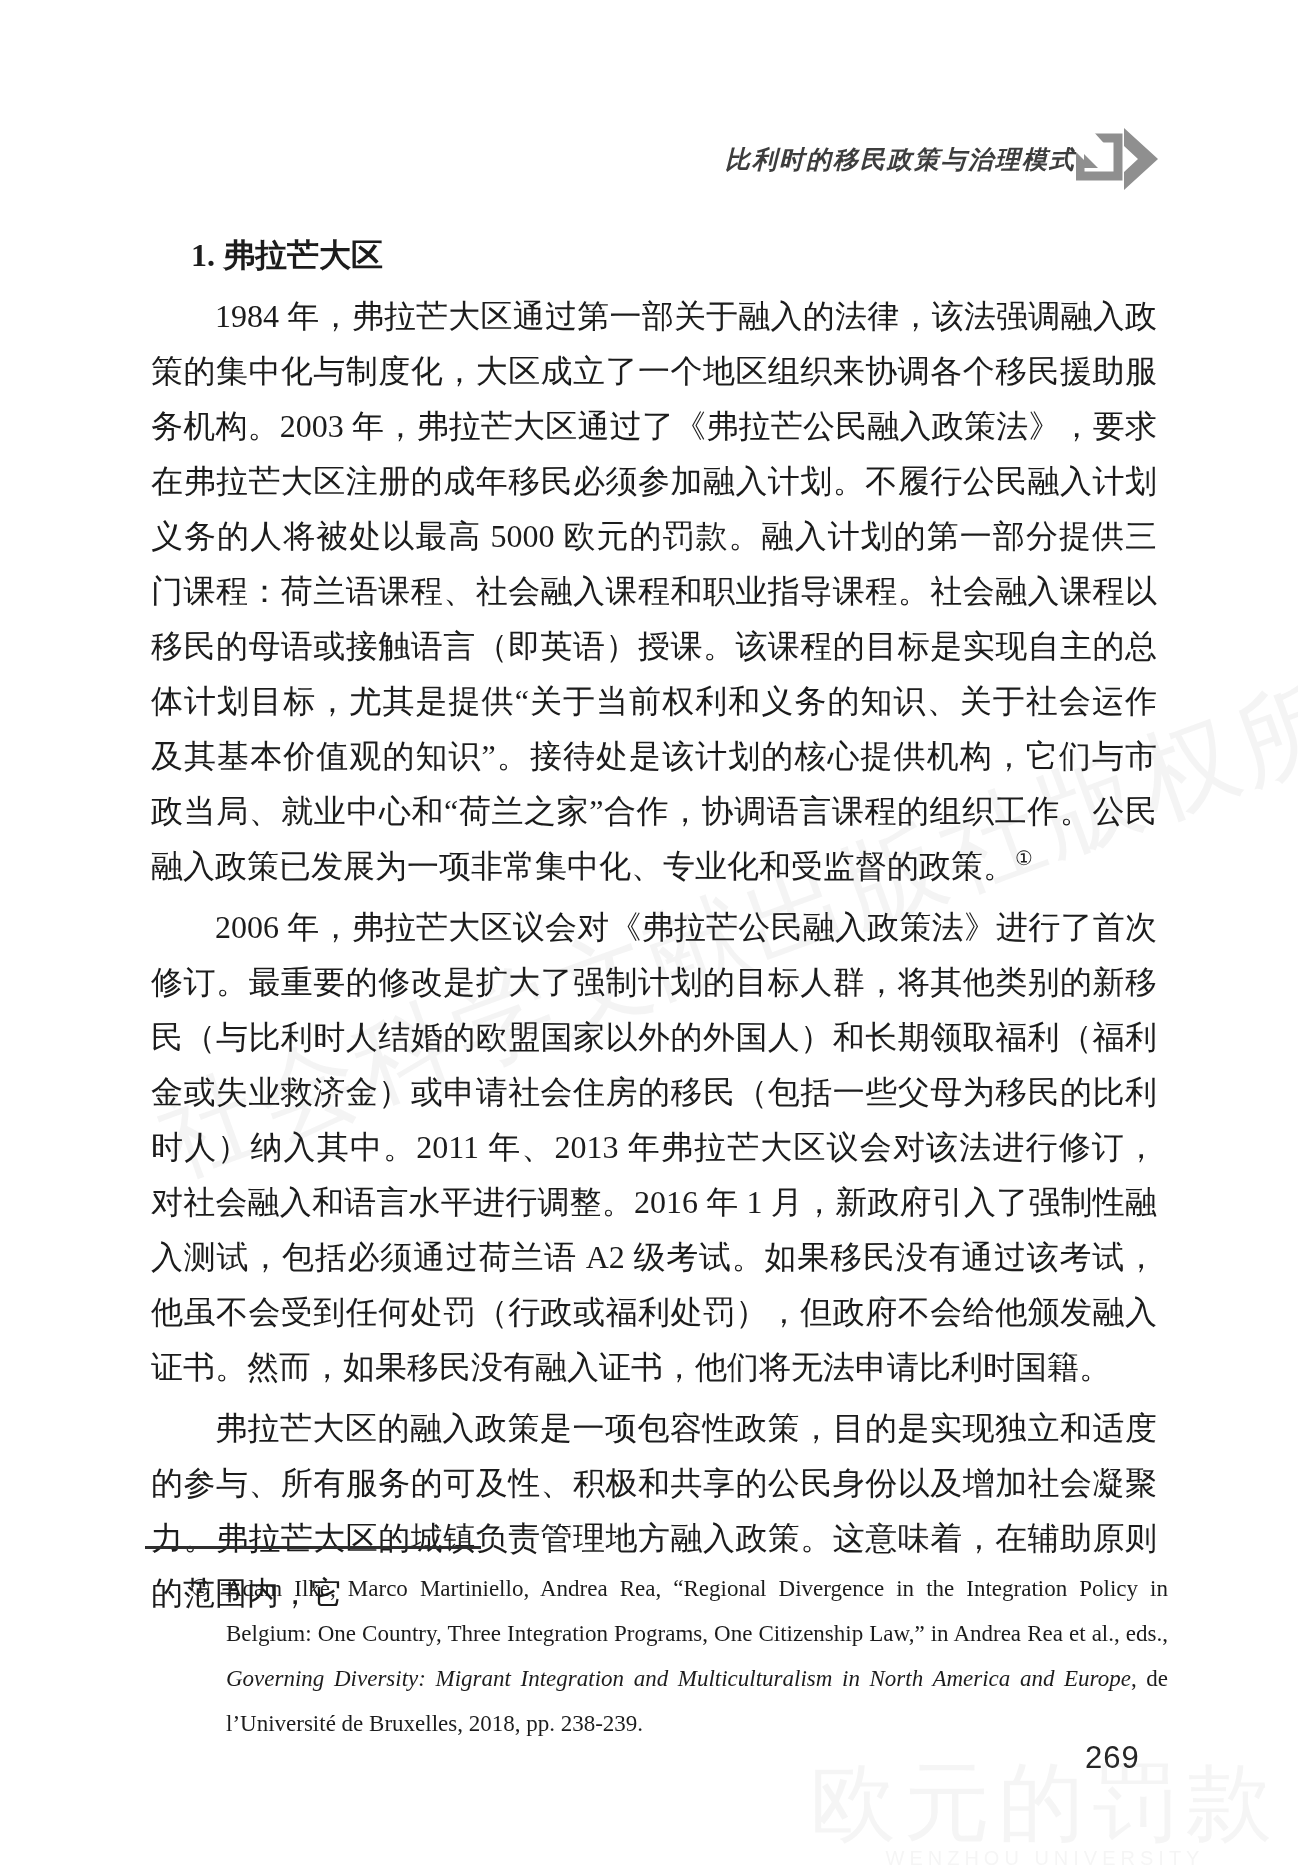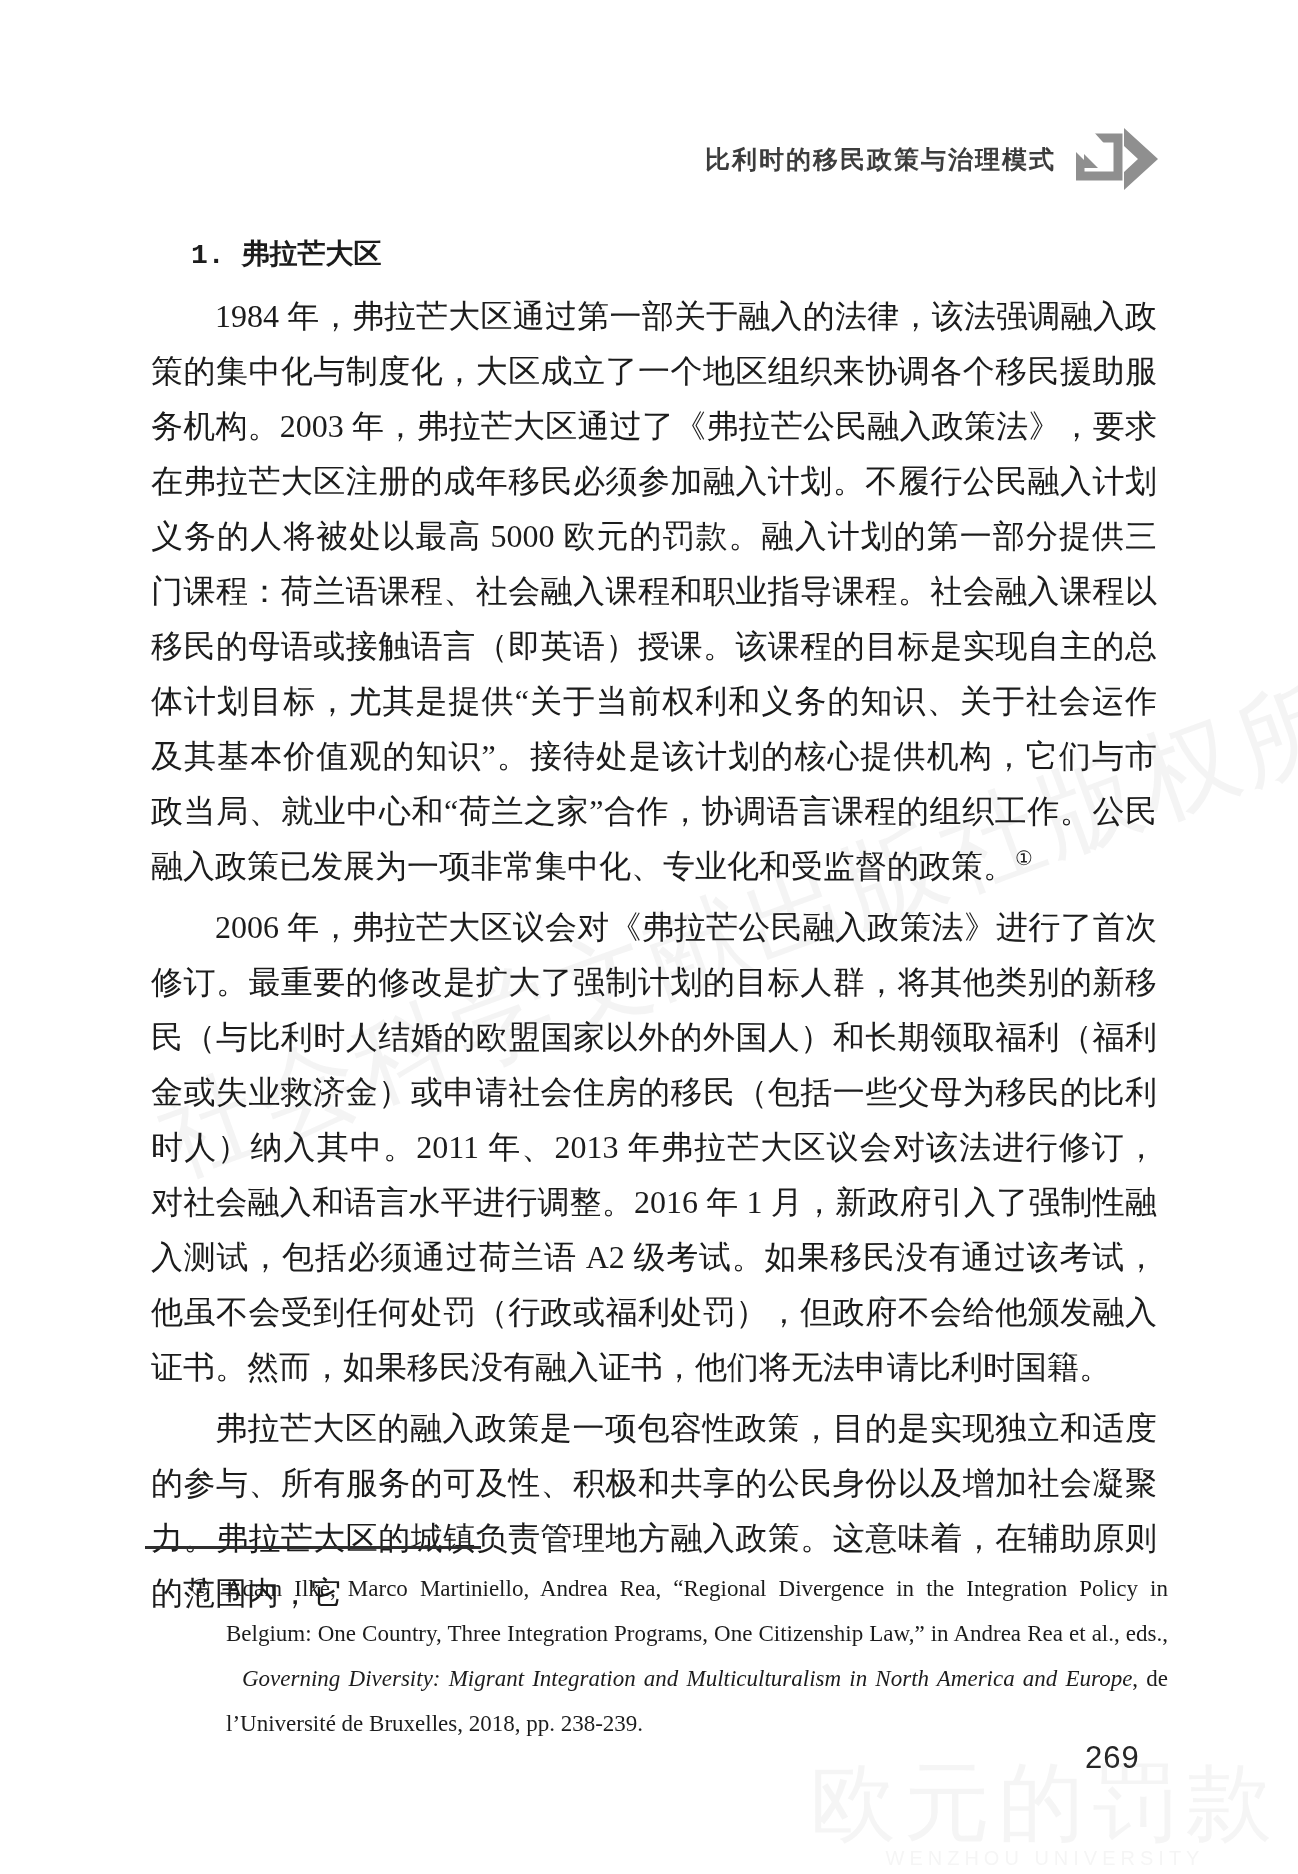--- a/index.html
+++ b/index.html
@@ -9,54 +9,54 @@
     margin:0 auto;
     background:#ffffff;
     overflow:hidden;
     font-family:"Liberation Serif", serif;
     color:#1c1c1c;
   }
 
   
   .running-head {
     position:absolute; top:128px; left:0; right:140px;
-    display:flex; justify-content:flex-end; align-items:center; gap:20px;
+    display:flex; justify-content:flex-end; align-items:center; font-style:italic;
   }
   .running-head-title {
     font-family:"Liberation Sans", sans-serif;
     font-size:25px; font-weight:700; letter-spacing:2px; color:#3d3d3d;
   }
   .logo-icon { width:82px; height:62px; flex:0 0 auto; }
 
   
   .content {
     position:absolute; top:228px; left:145px; width:1018px;
     font-size:32px; line-height:55px;
     text-align:justify;
   }
   .section-heading {
     margin:0; padding-left:46px;
-    font-weight:700; font-size:28px; line-height:55px;font-family:Liberation Mono, monospace;
+    font-weight:700; font-size:32px; line-height:55px;
   }
   p.para { margin:6px; text-indent:2em; }
   sup.fn-ref { font-size:0.62em; vertical-align:super; line-height:0; }
 
   
   .footnote-rule {
     position:absolute; left:145px; top:1546px; width:336px; height:0;
     border-top:3px solid #2e2e2e;
   }
   .footnote {
     position:absolute; left:190px; top:1566px; width:978px;
     font-size:23px; line-height:45px; text-align:justify;
     display:flex; align-items:flex-start;
   }
   .fn-marker { flex:0 0 36px; }
   .fn-text { flex:1; }
-  .fn-italic { font-style:italic;margin-left:16px; }
+  .fn-italic { font-style:italic; }
 
   
   .page-number {
     position:absolute; top:1740px; left:1085px;
     font-family:"Liberation Sans", sans-serif;
     font-size:31px; letter-spacing:1px; color:#262626;
   }
 
   
   .watermark-diagonal {

